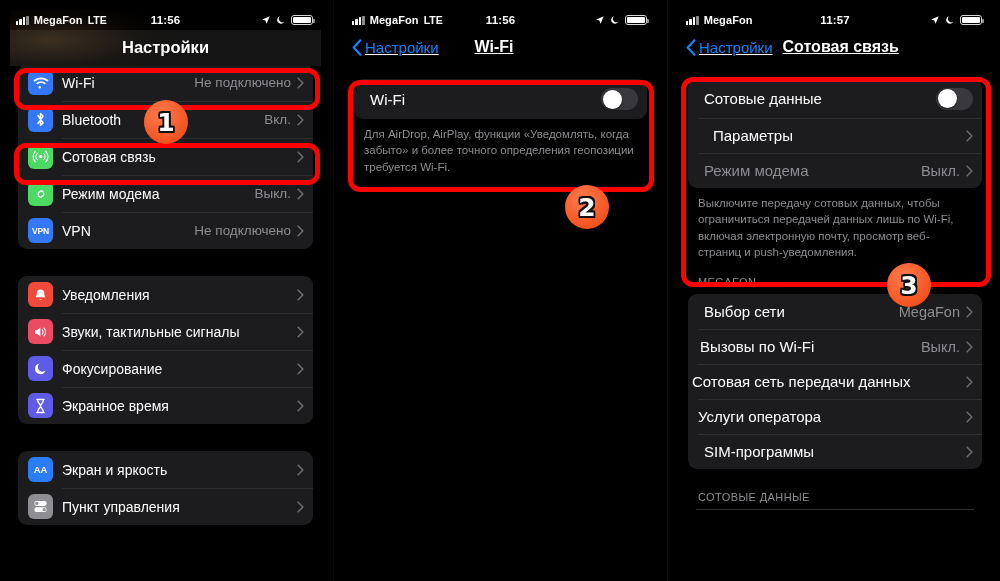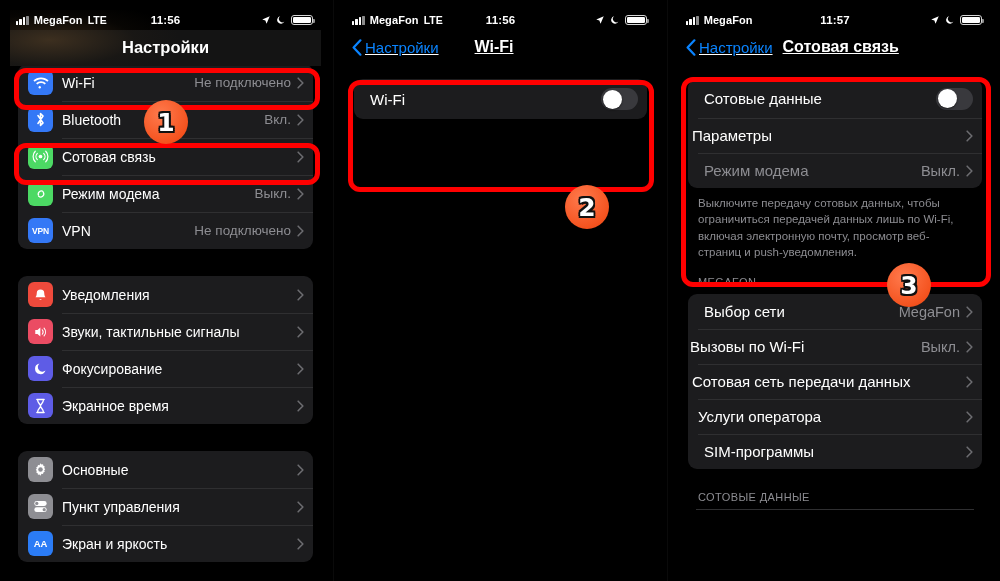--- a/index.html
+++ b/index.html
@@ -372,52 +372,40 @@
           <svg class="chev" viewBox="0 0 8 13" style="margin-left:auto">
               <path d="M1.3 1 6.7 6.5 1.3 12" stroke="#6c6c70" stroke-width="1.8" fill="none" stroke-linecap="round" stroke-linejoin="round"></path>
             </svg>
         </div>
       </div>
 
       <div class="spacer-lg"></div>
 
       <div class="group">
         <div class="row">
-          <span class="ico ic-general">
-            <svg width="17" height="17" viewBox="0 0 24 24">
-                <path d="M12 3.2 13.4 5l2.2-.5.4 2.2 2 1-.8 2.1 1.5 1.7-1.5 1.7.8 2.1-2 1-.4 2.2-2.2-.5L12 20.8 10.6 19l-2.2.5-.4-2.2-2-1 .8-2.1L5.3 12.5l1.5-1.7-.8-2.1 2-1 .4-2.2 2.2.5z" fill="#fff"></path>
-                <circle cx="12" cy="12" r="3.2" fill="#8e8e93"></circle>
-              </svg>
-          </span>
-          <span class="row-label">Основные</span>
+          <span class="ico ic-display">AA</span>
+          <span class="row-label">Экран и яркость</span>
           <svg class="chev" viewBox="0 0 8 13" style="margin-left:auto">
               <path d="M1.3 1 6.7 6.5 1.3 12" stroke="#6c6c70" stroke-width="1.8" fill="none" stroke-linecap="round" stroke-linejoin="round"></path>
             </svg>
         </div>
         <div class="row">
           <span class="ico ic-control">
             <svg width="17" height="15" viewBox="0 0 22 19">
                 <rect x="3" y="2.5" width="16" height="6.2" rx="3.1" fill="#fff"></rect>
                 <circle cx="6.2" cy="5.6" r="2.1" fill="#8e8e93"></circle>
                 <rect x="3" y="10.5" width="16" height="6.2" rx="3.1" fill="#fff"></rect>
                 <circle cx="15.8" cy="13.6" r="2.1" fill="#8e8e93"></circle>
               </svg>
           </span>
           <span class="row-label">Пункт управления</span>
           <svg class="chev" viewBox="0 0 8 13" style="margin-left:auto">
               <path d="M1.3 1 6.7 6.5 1.3 12" stroke="#6c6c70" stroke-width="1.8" fill="none" stroke-linecap="round" stroke-linejoin="round"></path>
             </svg>
         </div>
-        <div class="row">
-          <span class="ico ic-display">AA</span>
-          <span class="row-label">Экран и яркость</span>
-          <svg class="chev" viewBox="0 0 8 13" style="margin-left:auto">
-              <path d="M1.3 1 6.7 6.5 1.3 12" stroke="#6c6c70" stroke-width="1.8" fill="none" stroke-linecap="round" stroke-linejoin="round"></path>
-            </svg>
-        </div>
       </div>
     </div>
 
     <div class="redbox" style="left:14px; top:68px; width:306px; height:42px;"></div>
     <div class="redbox" style="left:14px; top:143px; width:306px; height:42px;"></div>
     <div class="badge" style="left:144px; top:100px;">
       <span>1</span>
     </div>
   </div>
 
@@ -465,20 +453,21 @@
 
       <div class="group">
         <div class="row noicon" style="height:40px;padding-left:16px">
           <span class="row-label" style="font-size:15px">Wi-Fi</span>
           <span class="toggle">
               <span class="knob"></span>
             </span>
         </div>
       </div>
 
+      <div class="group-note">Для AirDrop, AirPlay, функции «Уведомлять, когда забыто» и более точного определения геопозиции требуется Wi-Fi.</div>
     </div>
 
     <div class="redbox" style="left:14px; top:80px; width:306px; height:112px;"></div>
     <div class="badge" style="left:231px; top:185px;">
       <span>2</span>
     </div>
   </div>
 
   <div class="gap"></div>
 
@@ -521,21 +510,21 @@
 
       <div class="spacer-md"></div>
 
       <div class="group">
         <div class="row noicon" style="height:39px;padding-left:16px">
           <span class="row-label" style="font-size:15px">Сотовые данные</span>
           <span class="toggle">
               <span class="knob"></span>
             </span>
         </div>
-        <div class="row noicon" style="height:35px;padding-left:4px">
+        <div class="row noicon" style="height:35px;padding-left:25px">
           <span class="row-label" style="font-size:15px">Параметры</span>
           <svg class="chev" viewBox="0 0 8 13" style="margin-left:auto">
               <path d="M1.3 1 6.7 6.5 1.3 12" stroke="#6c6c70" stroke-width="1.8" fill="none" stroke-linecap="round" stroke-linejoin="round"></path>
             </svg>
         </div>
         <div class="row noicon" style="height:35px;padding-left:16px">
           <span class="row-label dim" style="font-size:15px">Режим модема</span>
           <span class="row-value" style="font-size:14.5px">Выкл.</span>
           <svg class="chev" viewBox="0 0 8 13">
               <path d="M1.3 1 6.7 6.5 1.3 12" stroke="#6c6c70" stroke-width="1.8" fill="none" stroke-linecap="round" stroke-linejoin="round"></path>
@@ -548,21 +537,21 @@
       <div class="group-header">MEGAFON</div>
 
       <div class="group">
         <div class="row noicon" style="height:35px;padding-left:16px">
           <span class="row-label" style="font-size:15px">Выбор сети</span>
           <span class="row-value" style="font-size:14.5px">MegaFon</span>
           <svg class="chev" viewBox="0 0 8 13">
               <path d="M1.3 1 6.7 6.5 1.3 12" stroke="#6c6c70" stroke-width="1.8" fill="none" stroke-linecap="round" stroke-linejoin="round"></path>
             </svg>
         </div>
-        <div class="row noicon" style="height:35px;padding-left:2px">
+        <div class="row noicon" style="height:35px;padding-left:12px">
           <span class="row-label" style="font-size:15px">Вызовы по Wi-Fi</span>
           <span class="row-value" style="font-size:14.5px">Выкл.</span>
           <svg class="chev" viewBox="0 0 8 13">
               <path d="M1.3 1 6.7 6.5 1.3 12" stroke="#6c6c70" stroke-width="1.8" fill="none" stroke-linecap="round" stroke-linejoin="round"></path>
             </svg>
         </div>
         <div class="row noicon" style="height:35px;padding-left:4px">
           <span class="row-label" style="font-size:15px">Сотовая сеть передачи данных</span>
           <svg class="chev" viewBox="0 0 8 13" style="margin-left:auto">
               <path d="M1.3 1 6.7 6.5 1.3 12" stroke="#6c6c70" stroke-width="1.8" fill="none" stroke-linecap="round" stroke-linejoin="round"></path>

